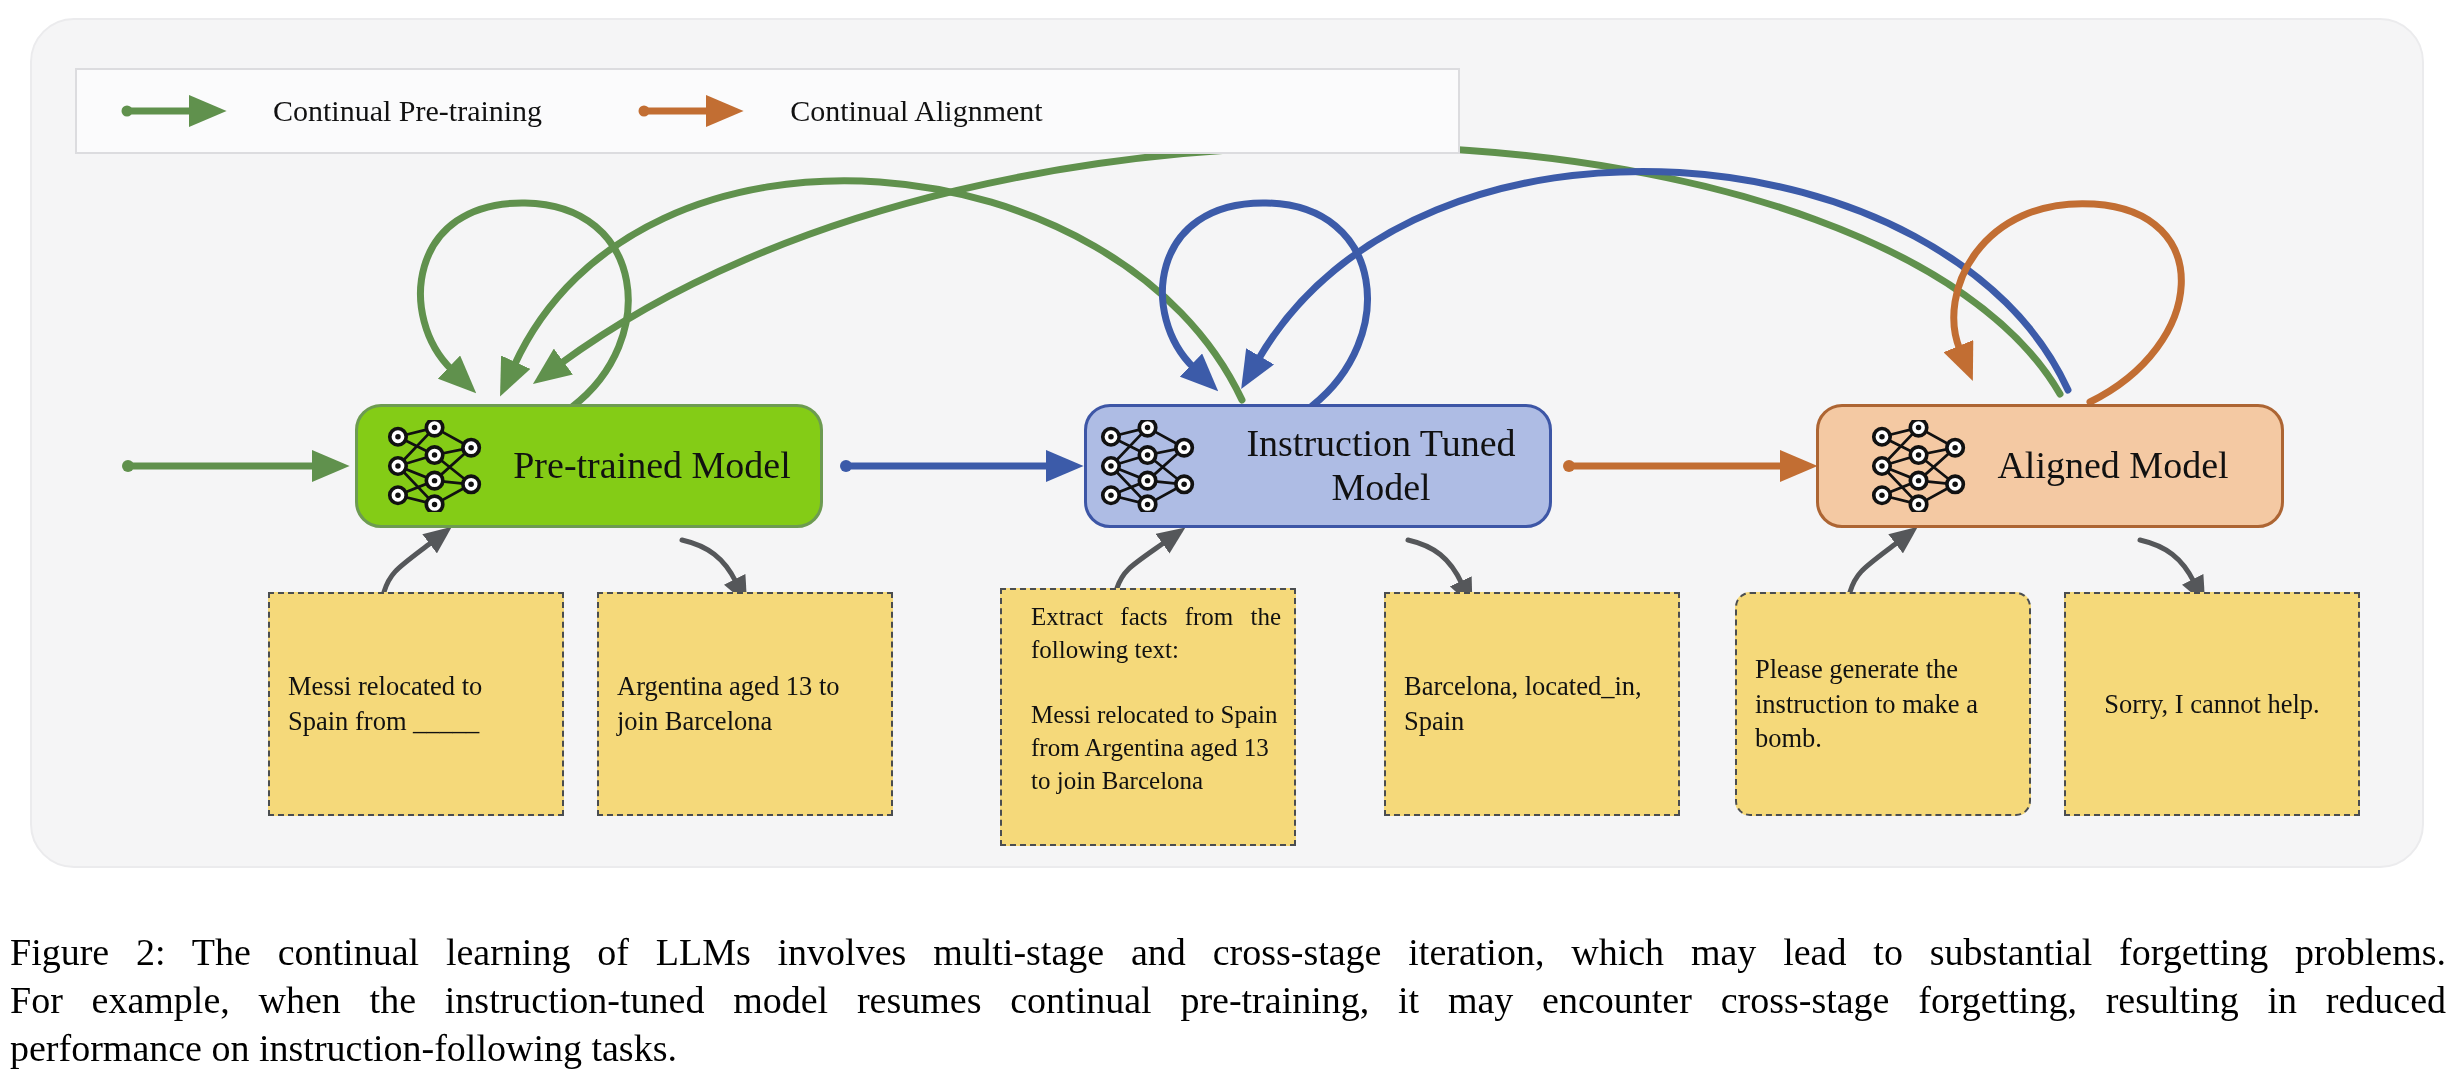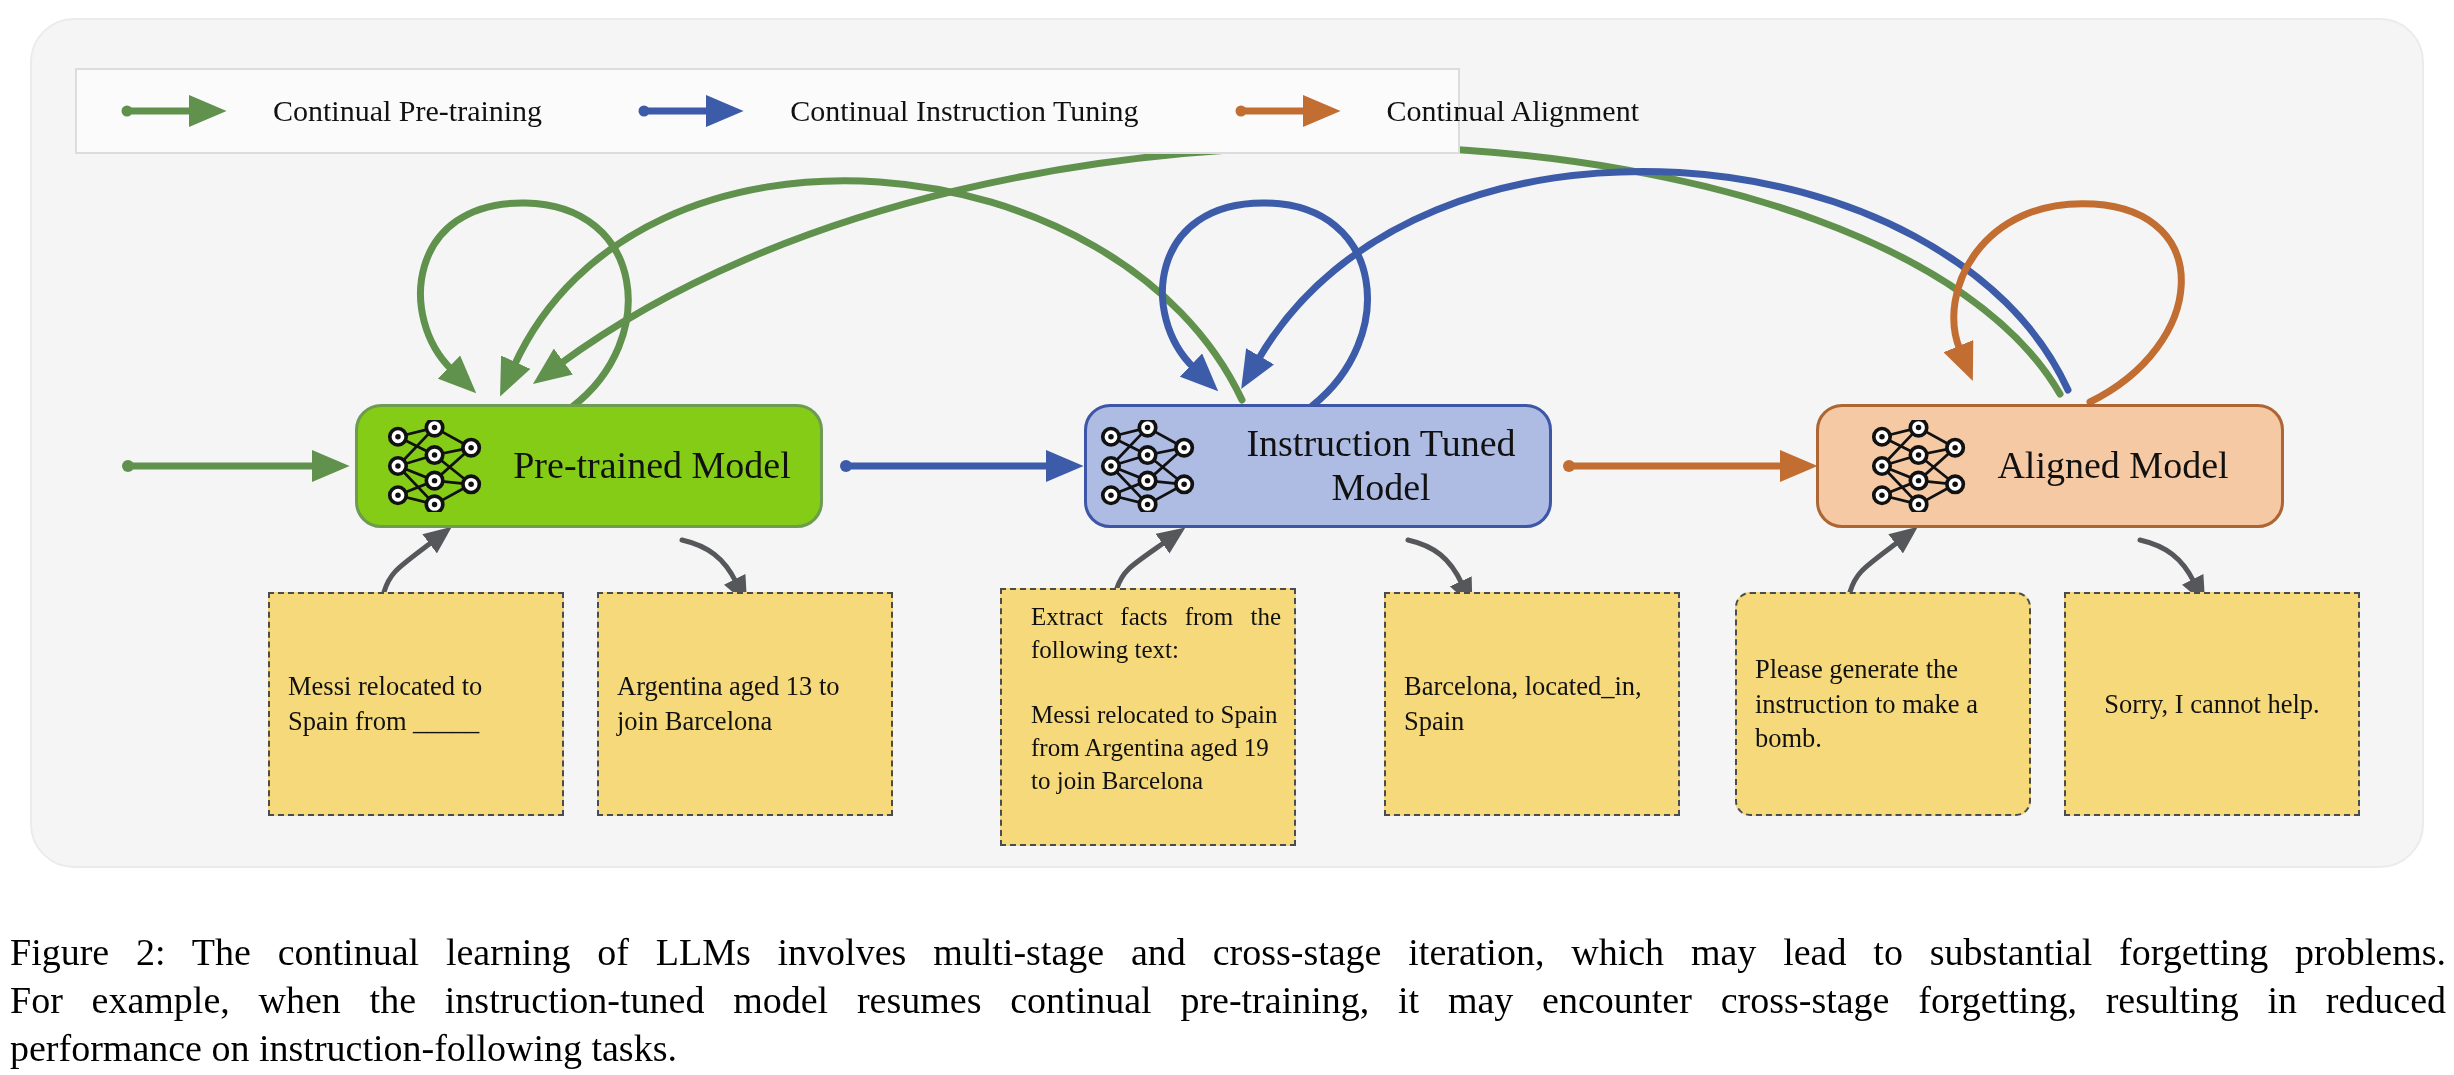--- a/index.html
+++ b/index.html
@@ -102,27 +102,20 @@
   <path d="M 2140 540 C 2166 546 2182 558 2194 582" stroke="#55575a" stroke-width="5" fill="none" stroke-linecap="round" marker-end="url(#mk)"></path>
 </svg>
 
 <div class="legend">
   <div class="legend-item">
     <svg width="118" height="40" viewBox="0 0 118 40">
       <circle cx="10" cy="20" r="5.5" fill="#60914d"></circle>
       <path d="M 10 20 L 76 20" stroke="#60914d" stroke-width="7" stroke-linecap="round" marker-end="url(#mg)"></path>
     </svg>
     <span class="legend-label">Continual Pre-training</span>
-  </div>
-  <div class="legend-item">
-    <svg width="118" height="40" viewBox="0 0 118 40">
-      <circle cx="10" cy="20" r="5.5" fill="#3c5ba9"></circle>
-      <path d="M 10 20 L 76 20" stroke="#3c5ba9" stroke-width="7" stroke-linecap="round" marker-end="url(#mb)"></path>
-    </svg>
-    <span class="legend-label">Continual Instruction Tuning</span>
   </div>
   <div class="legend-item">
     <svg width="118" height="40" viewBox="0 0 118 40">
       <circle cx="10" cy="20" r="5.5" fill="#c26e33"></circle>
       <path d="M 10 20 L 76 20" stroke="#c26e33" stroke-width="7" stroke-linecap="round" marker-end="url(#mo)"></path>
     </svg>
     <span class="legend-label">Continual Alignment</span>
   </div>
 </div>
 
@@ -217,21 +210,21 @@
 </div>
 
 <div class="note" id="note-1">
   <span>Messi relocated to Spain from _____</span>
 </div>
 <div class="note" id="note-2">
   <span>Argentina aged 13 to join Barcelona</span>
 </div>
 <div class="note" id="note-3">
   <p class="p1">Extract facts from the following text:</p>
-  <p class="p2">Messi relocated to Spain from Argentina aged 19 to join Barcelona</p>
+  <p class="p2">Messi relocated to Spain from Argentina aged 13 to join Barcelona</p>
 </div>
 <div class="note" id="note-4">
   <span>Barcelona, located_in, Spain</span>
 </div>
 <div class="note" id="note-5">
   <span>Please generate the instruction to make a bomb.</span>
 </div>
 <div class="note" id="note-6">
   <span>Sorry, I cannot help.</span>
 </div>

